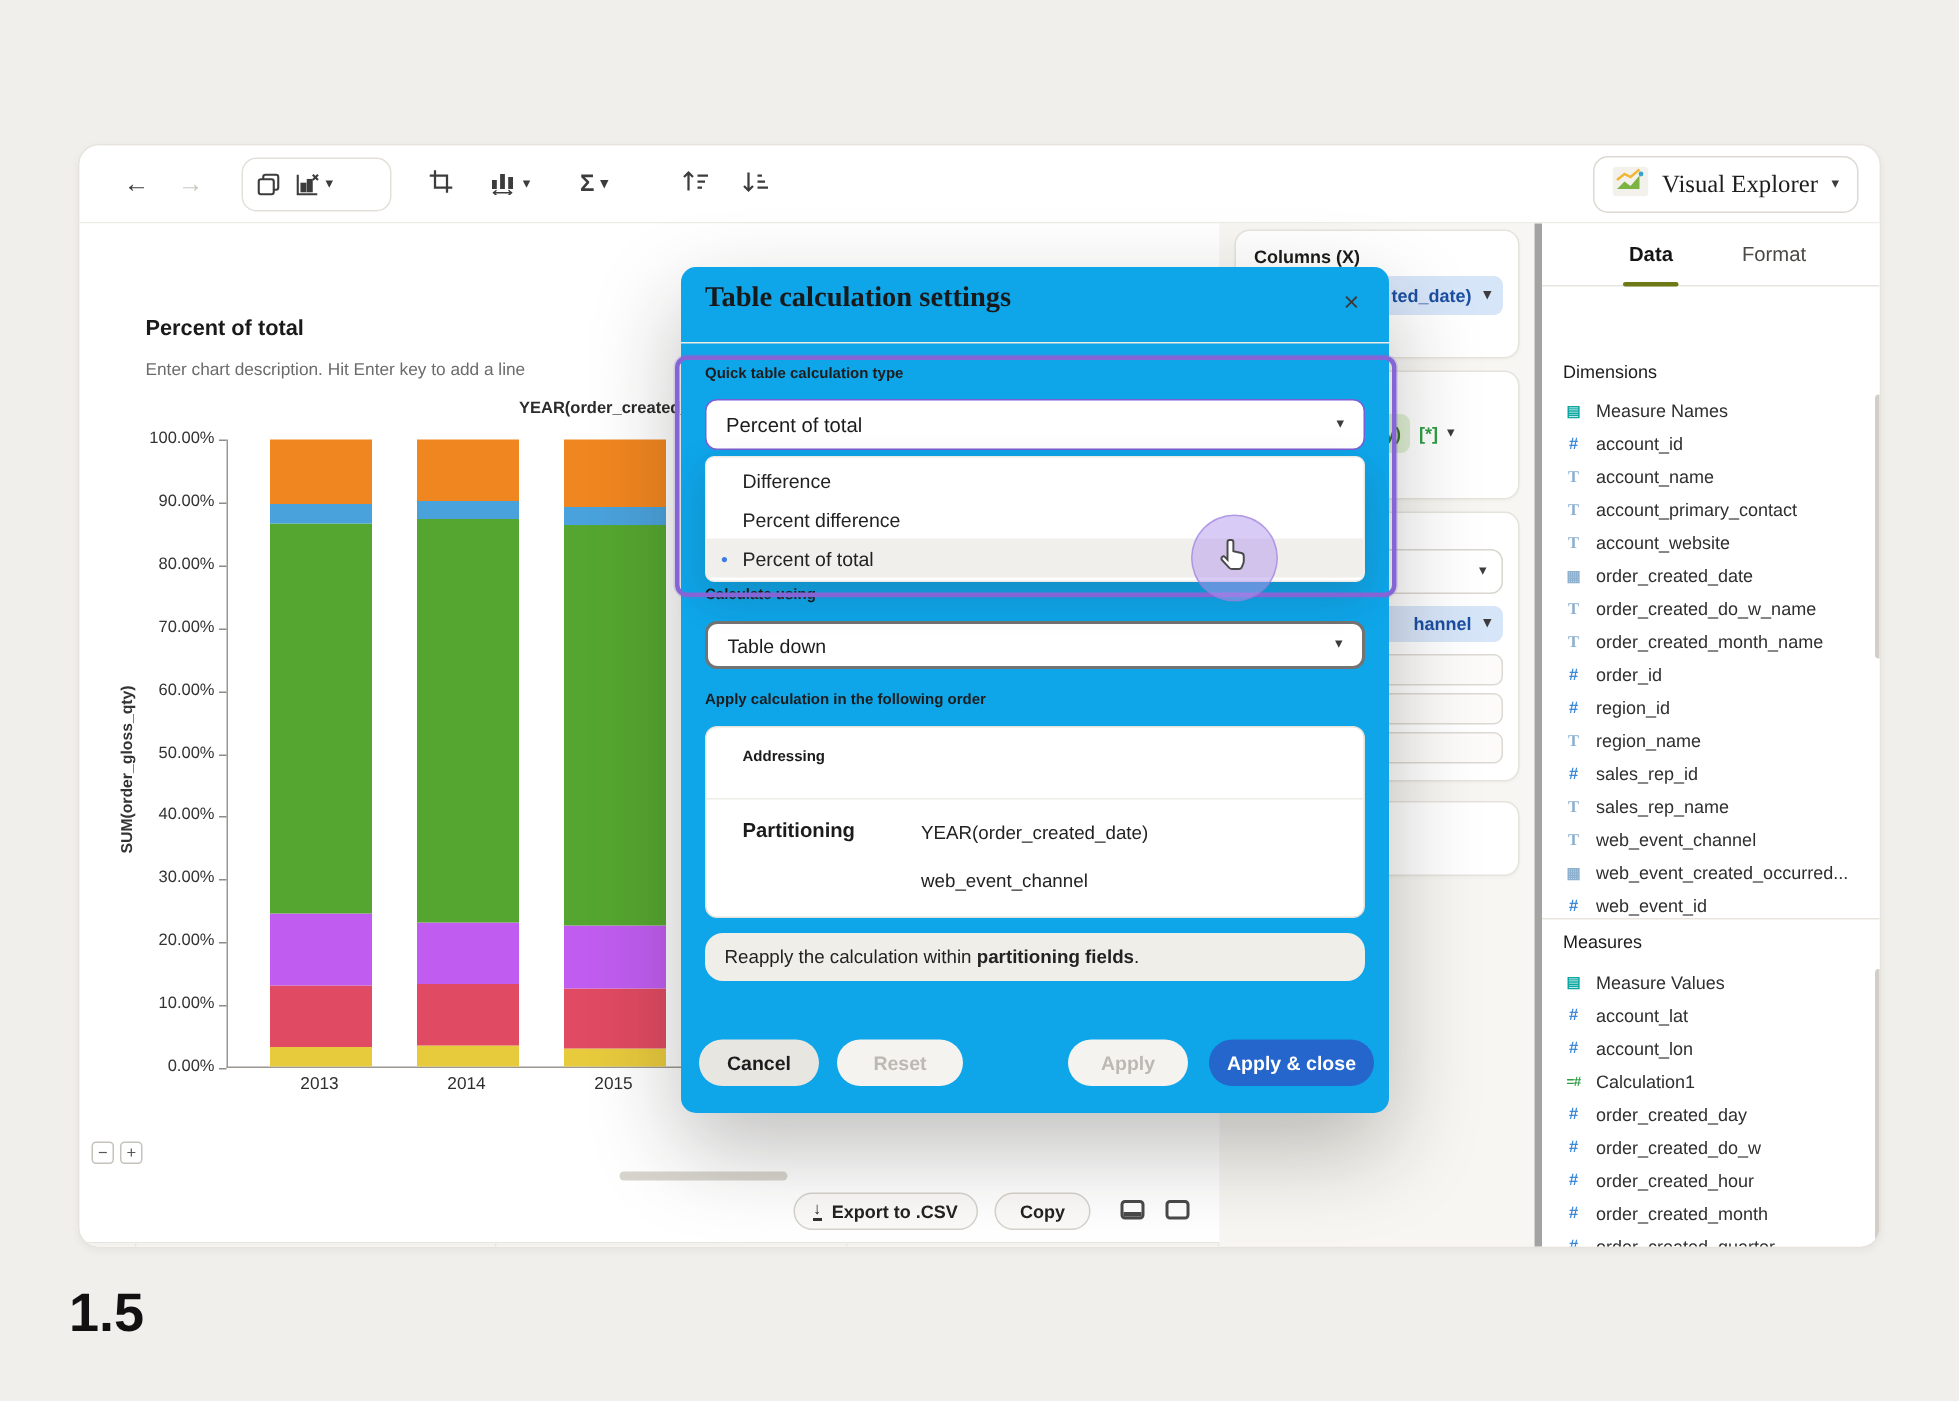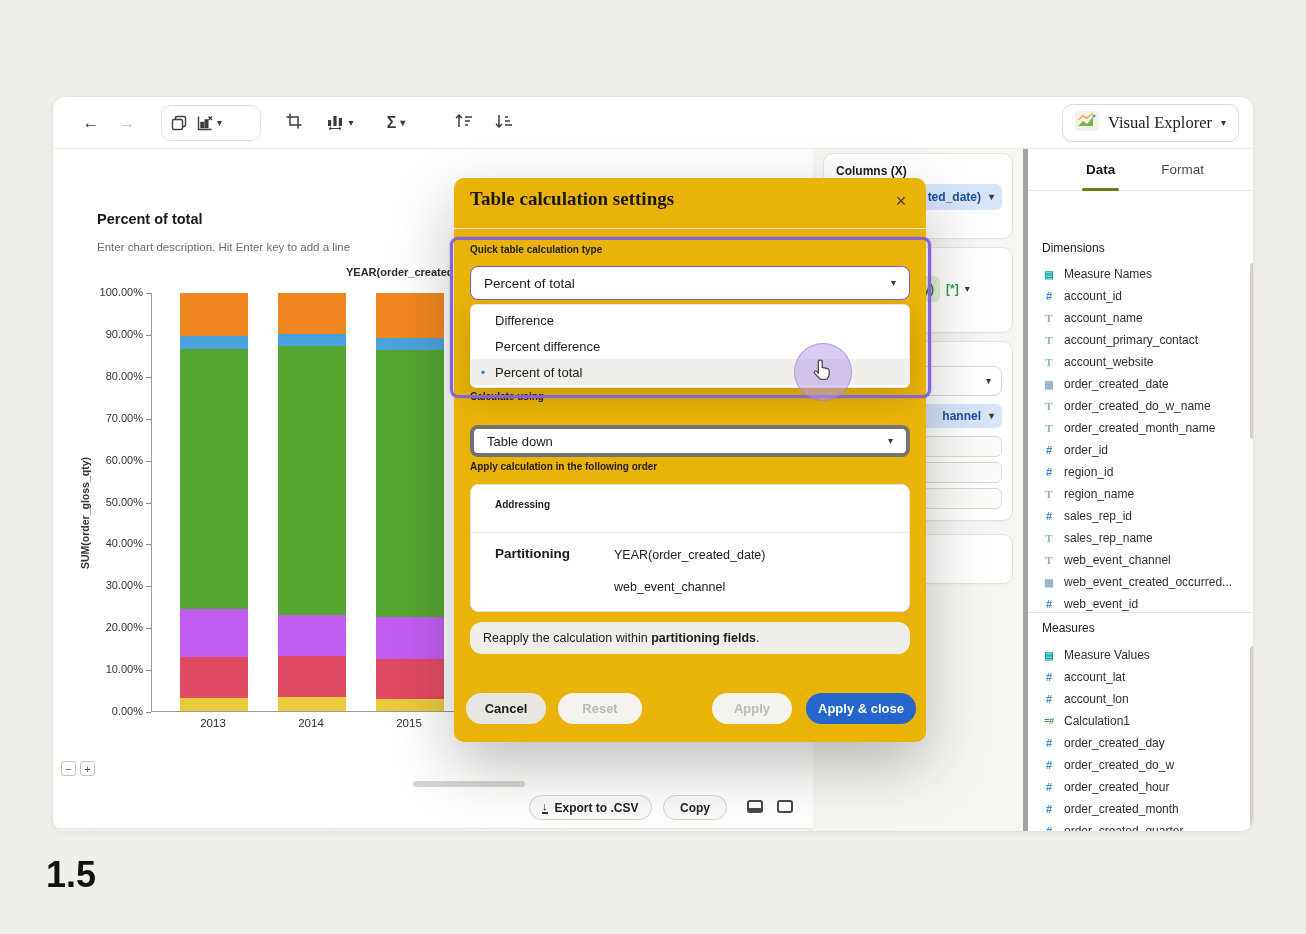--- a/index.html
+++ b/index.html
@@ -101,35 +101,35 @@
 .f-text{color:#8db0cf;font-family:"Liberation Serif",serif;}
 .f-date{color:#8db0cf;font-size:10px;}
 .f-measure{color:#0ba7a0;font-size:10px;}
 .f-calc{color:#2f9e44;font-size:9px;letter-spacing:-.5px;}
 .flabel{font-size:12px;color:#2f2f2f;white-space:nowrap;}
 .sbar{position:absolute;left:222px;width:5px;border-radius:3px;background:#d2cfc8;}
 #sbar1{top:114px;height:176px;}
 #sbar2{top:497px;height:185px;}
 
 
-#modal{position:absolute;left:454px;top:178px;width:472px;height:564px;background:#eab308;border-radius:10px;box-shadow:0 24px 60px rgba(30,25,20,.28);z-index:10;}
+#modal{position:absolute;left:454px;top:178px;width:472px;height:564px;background:#0ea5e9;border-radius:10px;box-shadow:0 24px 60px rgba(30,25,20,.28);z-index:10;}
 #modal-title{position:absolute;left:16px;top:10px;font-family:"Liberation Serif",serif;font-size:19px;font-weight:bold;color:#191919;}
 #modal-close{position:absolute;right:14px;top:12px;width:22px;height:22px;display:flex;align-items:center;justify-content:center;font-size:18px;color:#3a3a3a;}
 #modal-divider{position:absolute;left:0;right:0;top:50px;height:1px;background:#eceae5;}
 .mlabel{position:absolute;left:16px;font-size:10px;font-weight:bold;color:#1d1d1d;}
 #q-label{top:66px;}
 #q-select{position:absolute;left:16px;top:88px;width:440px;height:34px;border:1.5px solid #7b5dd6;border-radius:8px;background:#fff;display:flex;align-items:center;padding:0 13px;font-size:13.5px;color:#1c1c1c;}
 #q-select .chev,#cu-select .chev,#marks-select .chev{margin-left:auto;}
 #marks-select .chev{margin-left:0;}
 #dropdown-menu{position:absolute;left:16px;top:126px;width:440px;background:#fff;border:1px solid #eceae5;border-radius:6px;box-shadow:0 10px 26px rgba(40,35,30,.18);padding:2px 0;z-index:5;}
 .opt{display:flex;align-items:center;height:26px;font-size:13px;color:#222;}
 .opt.sel{background:#f1efeb;}
 .bullet{width:24px;text-align:center;color:#3d7de2;font-size:13px;}
 #cu-label{top:213px;}
-#cu-select{position:absolute;left:16px;top:236px;width:440px;height:32px;border:4px solid #737373;border-radius:8px;background:#fff;display:flex;align-items:center;padding:0 13px;font-size:13px;color:#1c1c1c;margin-top:11px;}
+#cu-select{position:absolute;left:16px;top:236px;width:440px;height:32px;border:2px solid #737373;border-radius:8px;background:#fff;display:flex;align-items:center;padding:0 13px;font-size:13px;color:#1c1c1c;}
 #order-label{top:283px;}
 #order-box{position:absolute;left:16px;top:306px;width:440px;height:128px;border:1px solid #e5e2dc;border-radius:8px;background:#fff;}
 #addressing-label{position:absolute;left:24px;top:14px;font-weight:bold;font-size:10px;color:#1b1b1b;}
 #order-divider{position:absolute;left:0;right:0;top:47px;height:1px;background:#eeece7;}
 #partitioning-label{position:absolute;left:24px;top:61px;font-weight:bold;font-size:13.5px;color:#1b1b1b;}
 .pval{position:absolute;left:143px;font-size:12.5px;color:#222;}
 #pval1{top:63px;}
 #pval2{top:95px;}
 #note{position:absolute;left:16px;top:444px;width:440px;height:32px;background:#f0eee9;border-radius:12px;display:flex;align-items:center;padding:1px 13px;font-size:12.5px;color:#222;white-space:pre;}
 .mbtn{position:absolute;top:515px;height:31px;border-radius:16px;display:flex;align-items:center;justify-content:center;font-size:13px;font-weight:bold;}

